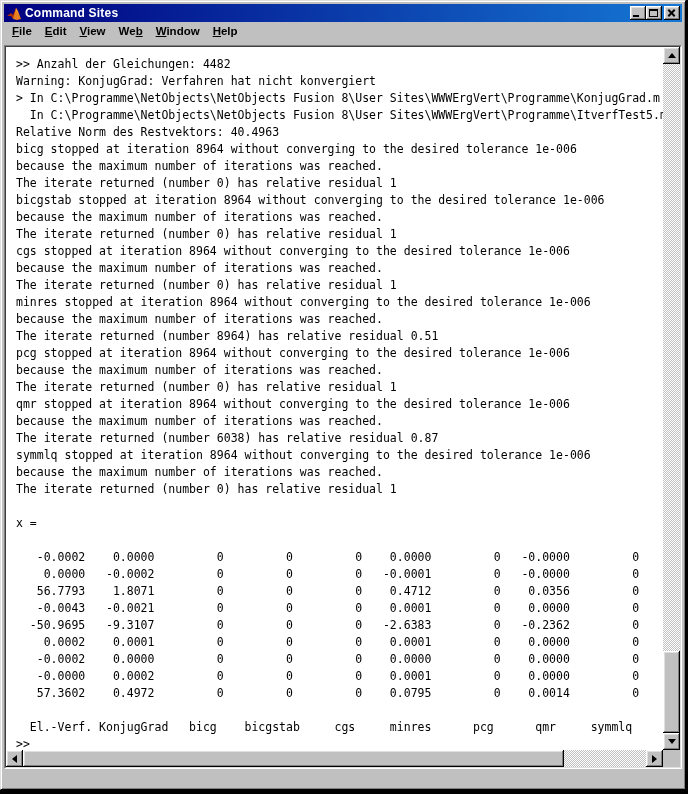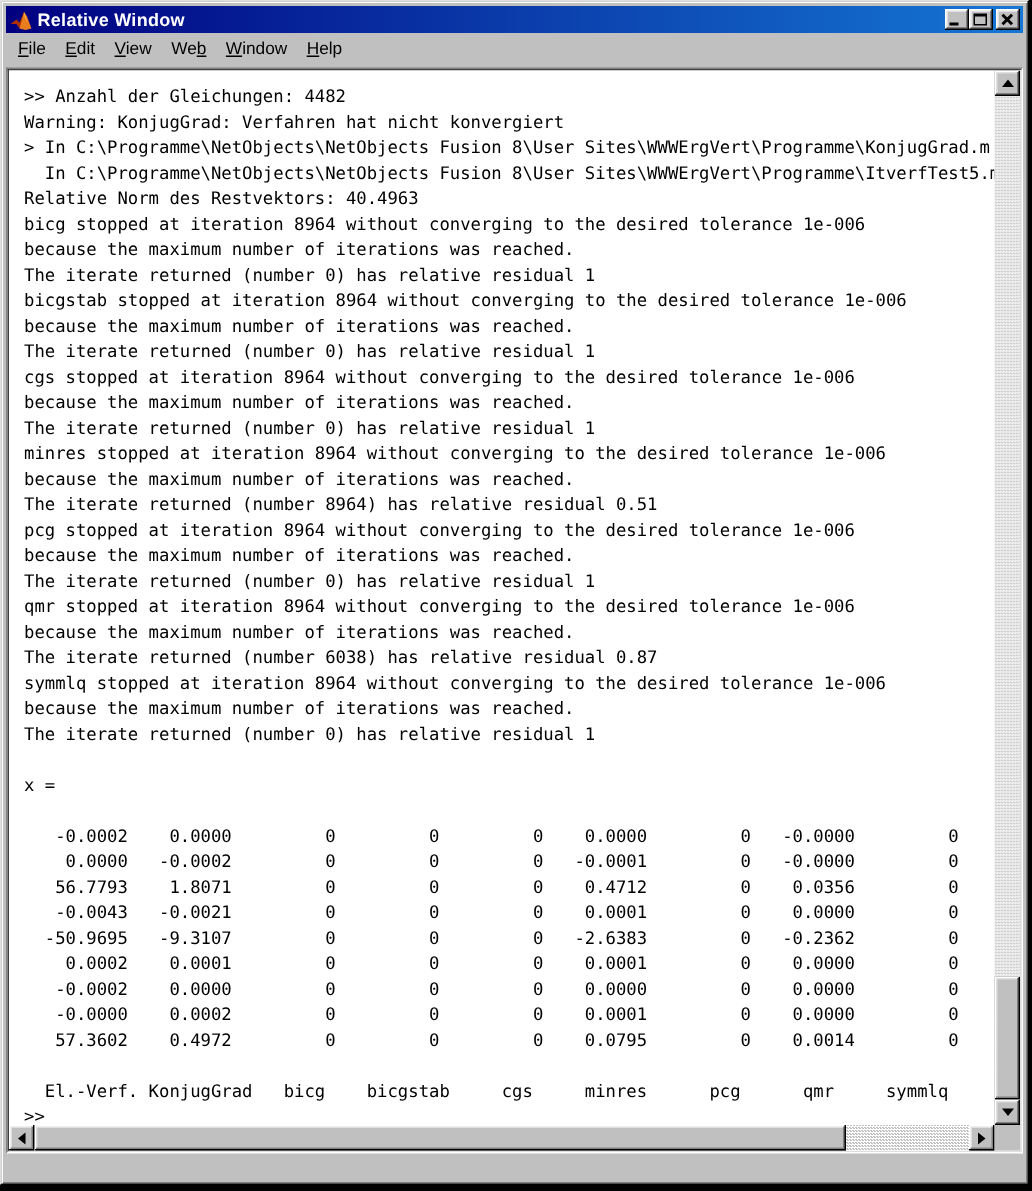--- a/index.html
+++ b/index.html
@@ -26,21 +26,21 @@
                      inset -2px -2px 0 #808080, inset 2px 2px 0 #dfdfdf;}
   .tb-btn.close{margin-left:2px;}
   .glyph-min{position:absolute;left:3px;bottom:3px;width:6px;height:2px;background:#000;}
   .glyph-max{position:absolute;left:3px;top:3px;width:9px;height:8px;border:1px solid #000;border-top-width:2px;}
   .glyph-close{position:absolute;inset:0;}
   .glyph-close::before,.glyph-close::after{content:"";position:absolute;left:3px;top:6px;width:9px;height:2px;background:#000;}
   .glyph-close::before{transform:rotate(45deg);}
   .glyph-close::after{transform:rotate(-45deg);}
   
   .menubar{position:absolute;left:3px;top:22px;width:678px;height:20px;display:flex;
-           align-items:center;font-size:11.5px;color:#000;padding-left:2px;}
+           font-size:11.5px;color:#000;padding-left:2px;font-weight:bold;}
   .menu-item{padding:2px 7px 3px 6px;white-space:nowrap;}
   
   .client{position:absolute;left:3px;top:44px;width:678px;height:724px;
           border:1px solid;border-color:#808080 #fff #fff #808080;}
   .client-inner{position:absolute;inset:0;border:1px solid;border-color:#404040 #dfdfdf #dfdfdf #404040;
                 background:var(--console_bg);}
   .text-area{position:absolute;left:0;top:0;right:17px;bottom:17px;overflow:hidden;background:var(--console_bg);}
   .text-area pre{margin:8px;padding:1px 0 0 2px;font-family:"DejaVu Sans Mono",monospace;
                  font-size:11.5px;line-height:17px;color:var(--console_fg);}
   
@@ -75,21 +75,21 @@
 <div class="frame">
 
   <div class="titlebar">
     <span class="app-icon">
       <svg width="14" height="13" viewBox="0 0 14 13" aria-hidden="true">
         <polygon points="0,9 4,6 6,8 9,1 10,3 6,12 4,9" fill="#b03000"></polygon>
         <polygon points="9,1 11,4 14,12 10,13 6,12" fill="#e87e1e"></polygon>
         <polygon points="9,1 10,3 11,8 9.5,4" fill="#f7c04a"></polygon>
       </svg>
     </span>
-    <span class="title-text">Relative Window</span>
+    <span class="title-text">Command Sites</span>
     <span class="tb-buttons">
       <span class="tb-btn">
         <span class="glyph-min"></span>
       </span>
       <span class="tb-btn">
         <span class="glyph-max"></span>
       </span>
       <span class="tb-btn close">
         <span class="glyph-close"></span>
       </span>

